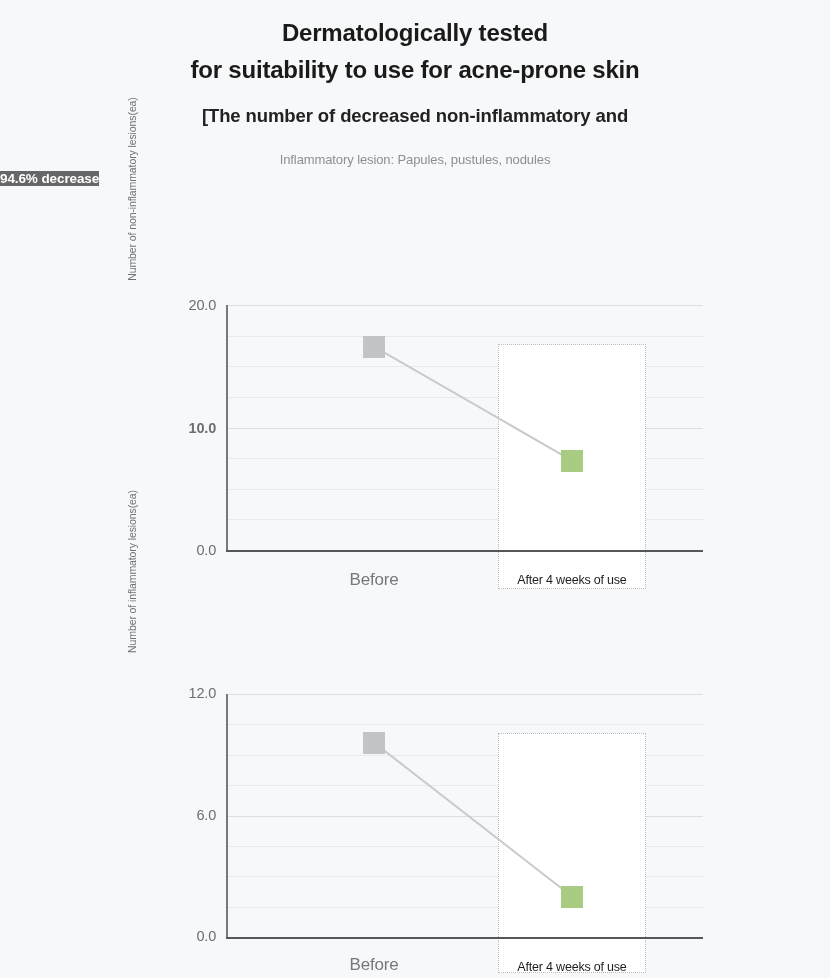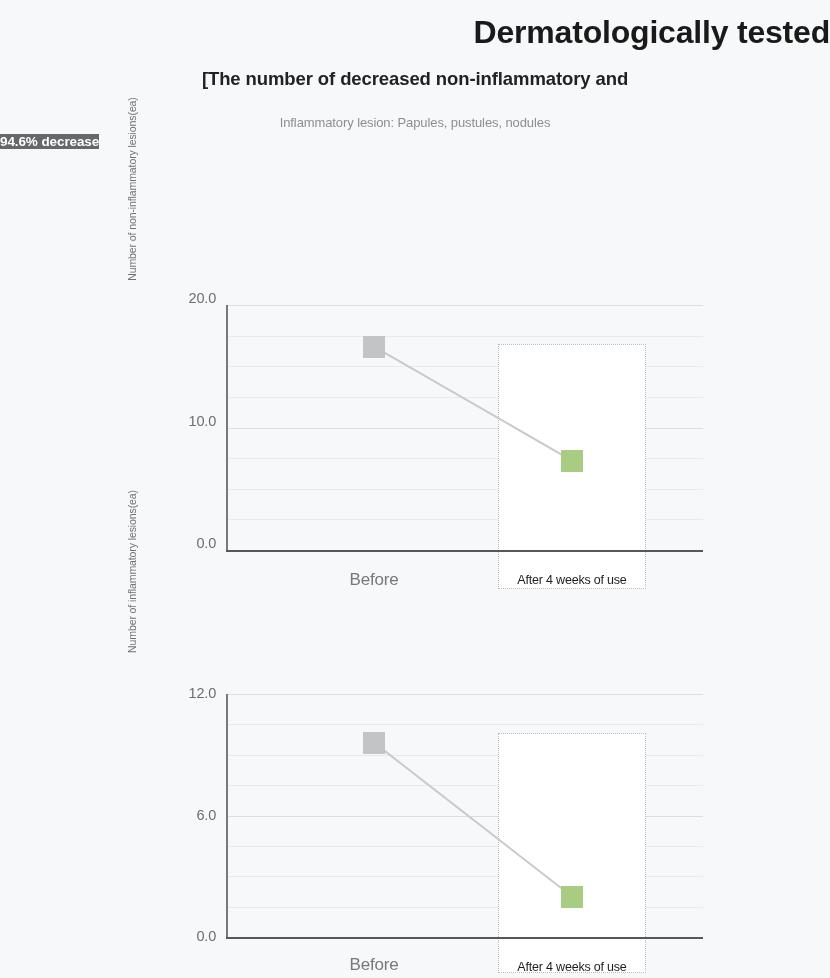--- a/index.html
+++ b/index.html
@@ -15,26 +15,25 @@
     overflow: hidden;
     position: relative;
   }
 
   
   .header {
     padding-top: 14px;
     text-align: center;
   }
   .title {
-    font-size: 32px;
+    font-size: 24px;
     font-weight: 700;
     line-height: 37px;
     color: #1a1a1a;
     letter-spacing: -0.2px;
-    text-align: right;
   }
   .subtitle {
     margin-top: 14px;
     font-size: 18.5px;
     font-weight: 700;
     line-height: 28px;
     color: #222;
     letter-spacing: -0.1px;
   }
   .note {
@@ -121,21 +120,21 @@
     text-align: right;
     font-size: 14.5px;
     color: #6b6f74;
     letter-spacing: -0.2px;
   }
   .y-tick-wrap {
     position: absolute;
     left: 150px;
     width: 66px;
   }
-  #chart-1 .y-tick-wrap { top: 17px; height: 245px; }
+  #chart-1 .y-tick-wrap { top: 24px; height: 245px; }
   #chart-2 .y-tick-wrap { top: 25px; height: 243px; }
 
   
   .highlight-box {
     position: absolute;
     border: 1px dotted #b9bcbf;
     background: #ffffff;
     box-sizing: border-box;
   }
   #chart-1 .highlight-box { left: 498px; width: 148px; top: 62px; height: 245px; }
@@ -193,36 +192,37 @@
   }
   #chart-1 .x-label-after { left: 498px; top: 573px; width: 148px; }
   #chart-2 .x-label-after { left: 498px; top: 960px; width: 148px; }
 </style>
 </head>
 <body>
 
 <div class="header">
   <div class="title">
     <div>Dermatologically tested</div>
+    <div>for suitability to use for acne-prone skin</div>
   </div>
   <div class="subtitle">
     <div>[The number of decreased non-inflammatory and</div>
   </div>
   <div class="note">
     <div>Inflammatory lesion: Papules, pustules, nodules</div>
   </div>
 </div>
 
 <div class="chart-block" id="chart-1">
   <div class="axis-title">
     <span class="axis-title-inner">Number of non-inflammatory lesions(ea)</span>
   </div>
   <div class="y-tick-wrap" id="c1-ticks">
       <div class="y-tick" style="top: -9px;">20.0</div>
-      <div class="y-tick" style="top: 113.5px;">10.0</div>
+      <div class="y-tick" style="top: 113.5px; font-weight: bold;">10.0</div>
       <div class="y-tick" style="top: 236px;">0.0</div>
     </div>
   <div class="plot" id="c1-grid">
       <div class="gridline major" style="top: 0px;"></div>
       <div class="gridline" style="top: 30.625px;"></div>
       <div class="gridline" style="top: 61.25px;"></div>
       <div class="gridline" style="top: 91.875px;"></div>
       <div class="gridline major" style="top: 122.5px;"></div>
       <div class="gridline" style="top: 153.125px;"></div>
       <div class="gridline" style="top: 183.75px;"></div>

